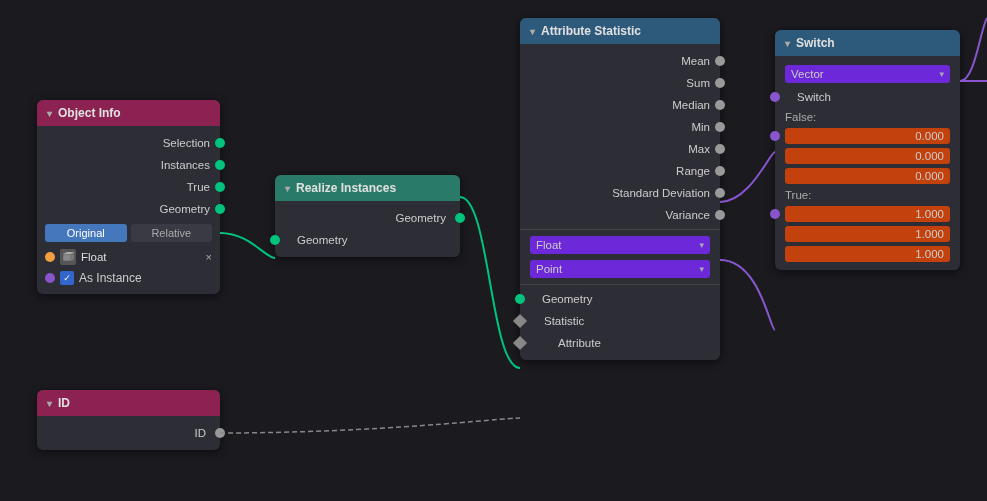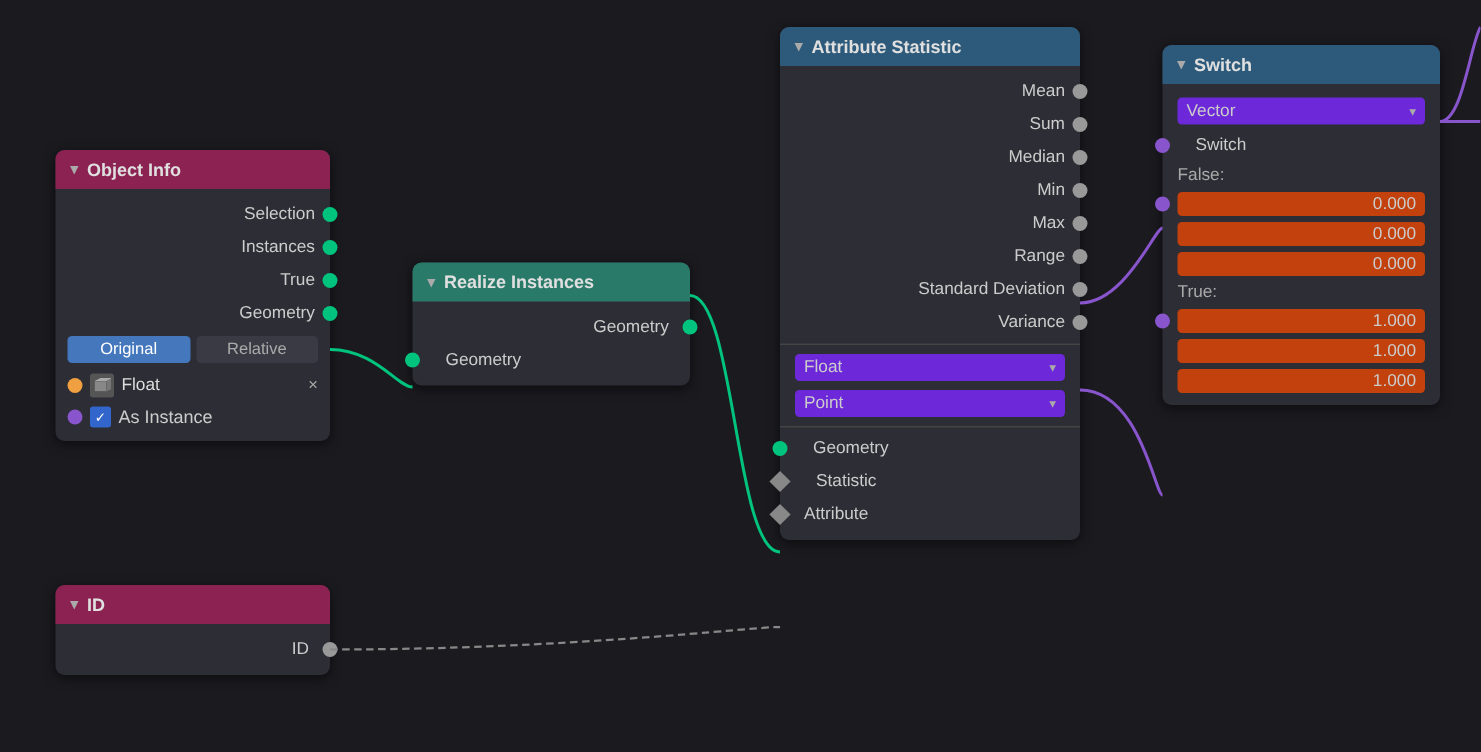--- a/index.html
+++ b/index.html
@@ -401,21 +401,21 @@
     <div class="node-row left-socket" style="padding-left:14px;">
       <div class="socket socket-green socket-left"></div>
       <span class="row-label" style="margin-left:8px;">Geometry</span>
     </div>
     <div class="node-row left-socket" style="padding-left:14px;">
       <div class="socket-diamond-left"></div>
       <span class="row-label" style="margin-left:10px;">Statistic</span>
     </div>
     <div class="node-row left-socket" style="padding-left:14px;">
       <div class="socket-diamond-left"></div>
-      <span class="row-label" style="margin-left:2px;">Attribute</span>
+      <span class="row-label" style="margin-left:24px;">Attribute</span>
     </div>
   </div>
 </div>
 
 <div class="node" id="node-switch">
   <div class="node-header">
     <span class="chevron">▾</span>
     <span>Switch</span>
   </div>
   <div class="node-body">

